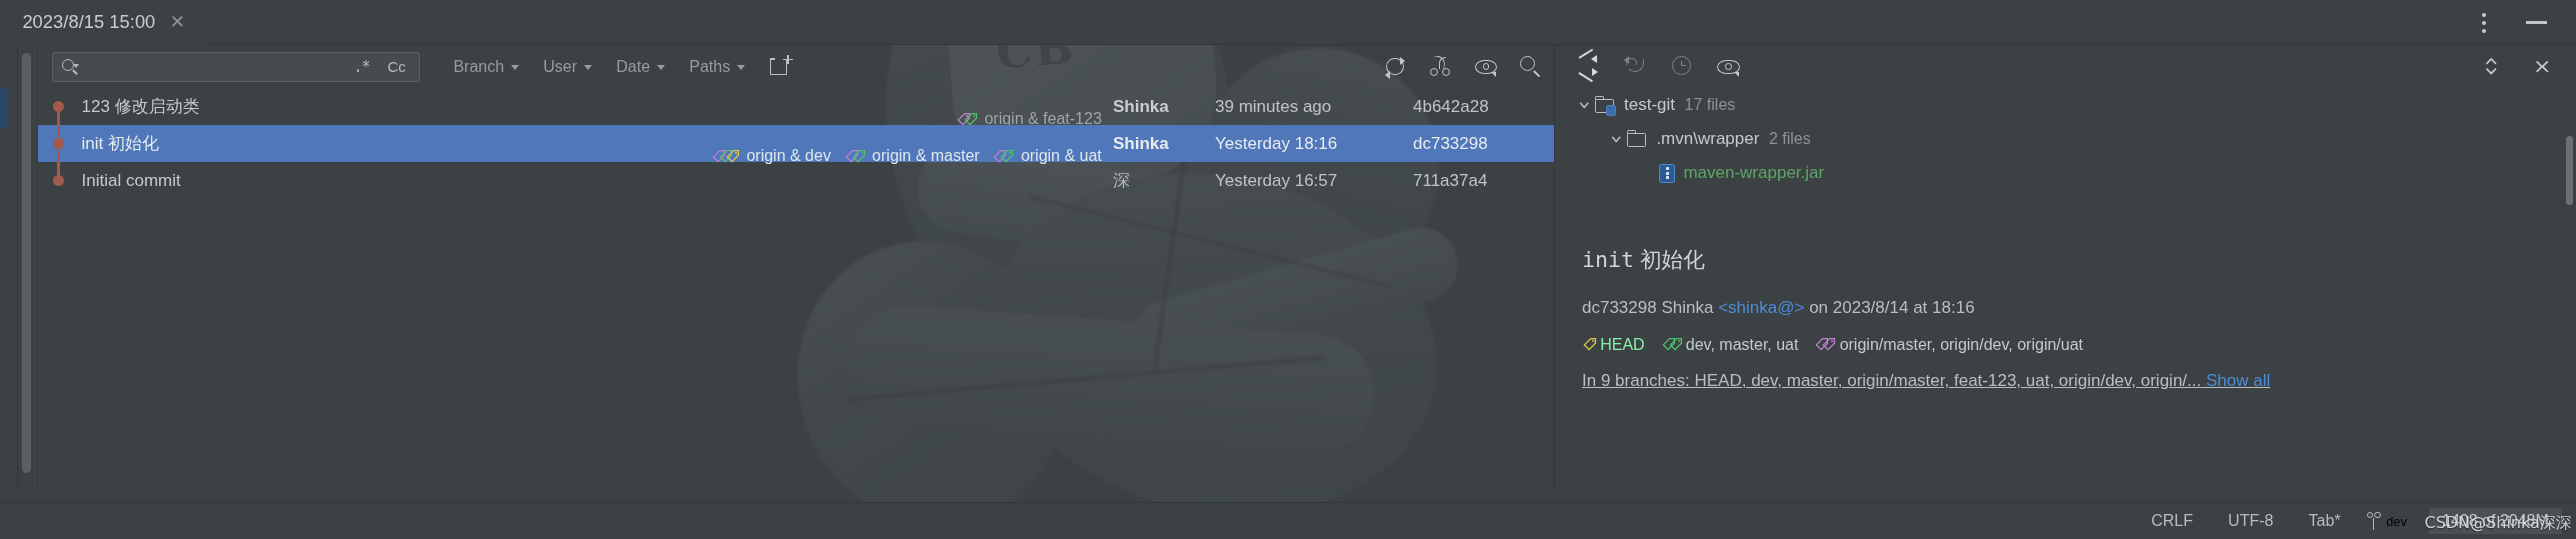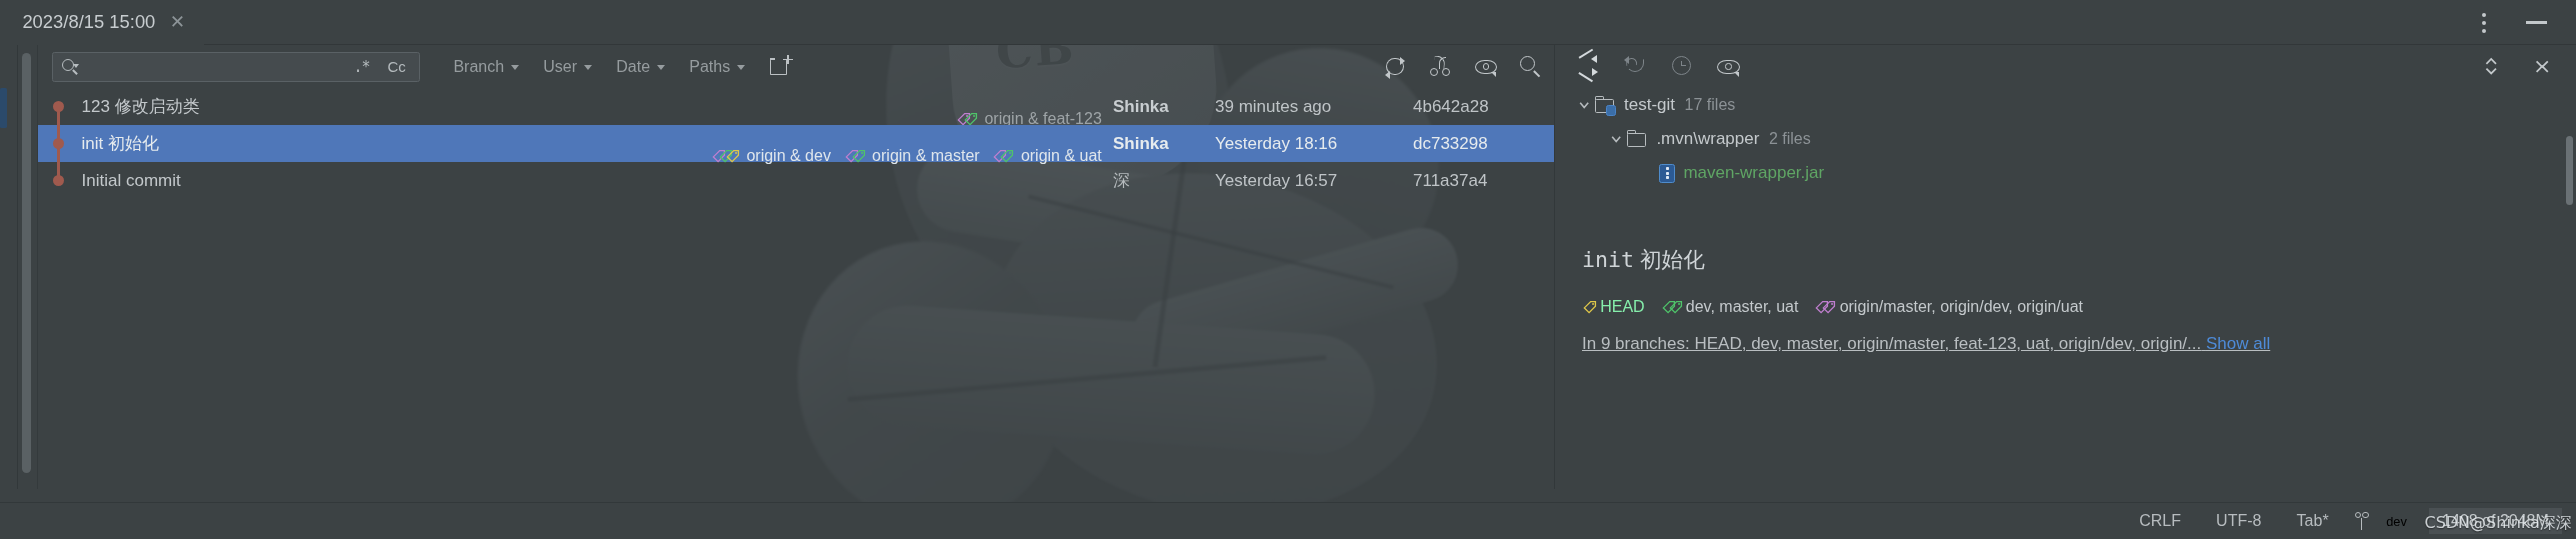--- a/index.html
+++ b/index.html
@@ -290,21 +290,21 @@
   .cd-branches .showall { color:#4e8bd8; cursor:pointer; }
 
   
   .statusbar {
     position:absolute; left:0; bottom:0; width:2576px; height: 37px;
     background:#3c4244; border-top:0.8px solid #32383a; z-index: 40;
     display:flex; align-items:center; justify-content:flex-end;
     padding-right: 14.4px; gap: 0;
   }
   .sb-item { font-size: 16px; color:#b7bcbf; padding: 0 17.6px; cursor:pointer; white-space:nowrap;}
-  .sb-branch { display:flex; align-items:center; gap:16px; padding: 0 14.4px 0 8px; cursor:pointer;}
+  .sb-branch { display:flex; align-items:center; gap:4px; padding: 0 14.4px 0 8px; cursor:pointer;}
   .branch-ic { width: 16px; height: 19px; position:relative; }
   .branch-ic .c1 { position:absolute; left:0.8px; top:0; width:6.4px;height:6.4px;border:1.6px solid #b7bcbf;border-radius:50%;}
   .branch-ic .c2 { position:absolute; left:8px; top:0; width:6.4px;height:6.4px;border:1.6px solid #b7bcbf;border-radius:50%;}
   .branch-ic .st { position:absolute; left:6.4px; top:6.4px; width:1.6px;height:12px;background:#b7bcbf;}
   .sb-mem {
     position:relative; background:#4a5053; color:#c6cbce; font-size: 16px;
     padding: 4px 12.8px; margin-left: 8px; white-space:nowrap;
   }
   .wm {
     position:absolute; left: -4.8px; top: 4.8px; width: 192px;
@@ -631,20 +631,27 @@
 
       <div class="tree-scrollbar"></div>
     </div>
 
     <div class="cd">
       <div class="cd-title">
         <span class="mono">init</span>
         <span class="cn">初始化</span>
       </div>
 
+      <div class="cd-meta">
+        <span>dc733298</span>
+        <span>Shinka</span>
+        <span class="email">&lt;shinka@&gt;</span>
+        <span>on</span>
+        <span>2023/8/14 at 18:16</span>
+      </div>
 
       <div class="cd-refs">
         <span class="grp">
           <span class="tags">
             <span class="tagicon">
                 <svg width="15" height="15" viewBox="0 0 19 19">
                   <path d="M11 2 H17 V8 L9 16 L3 10 Z" fill="none" stroke="#e0c84a" stroke-width="1.7"></path>
                   <circle cx="14" cy="5" r="1.2" fill="#e0c84a"></circle>
                 </svg>
               </span>

